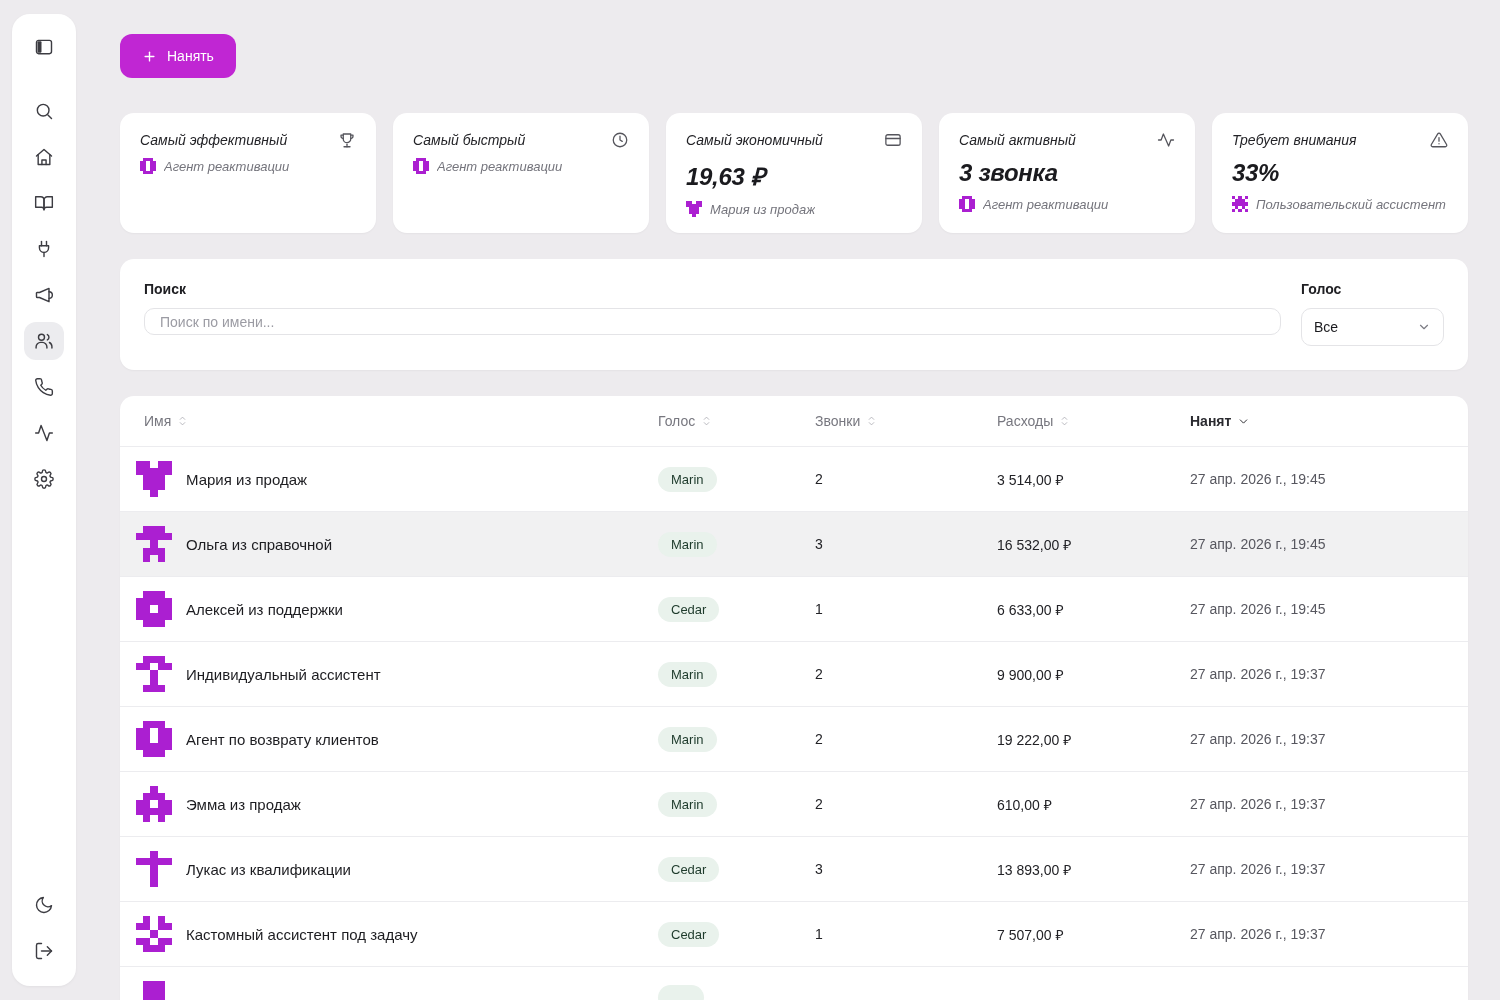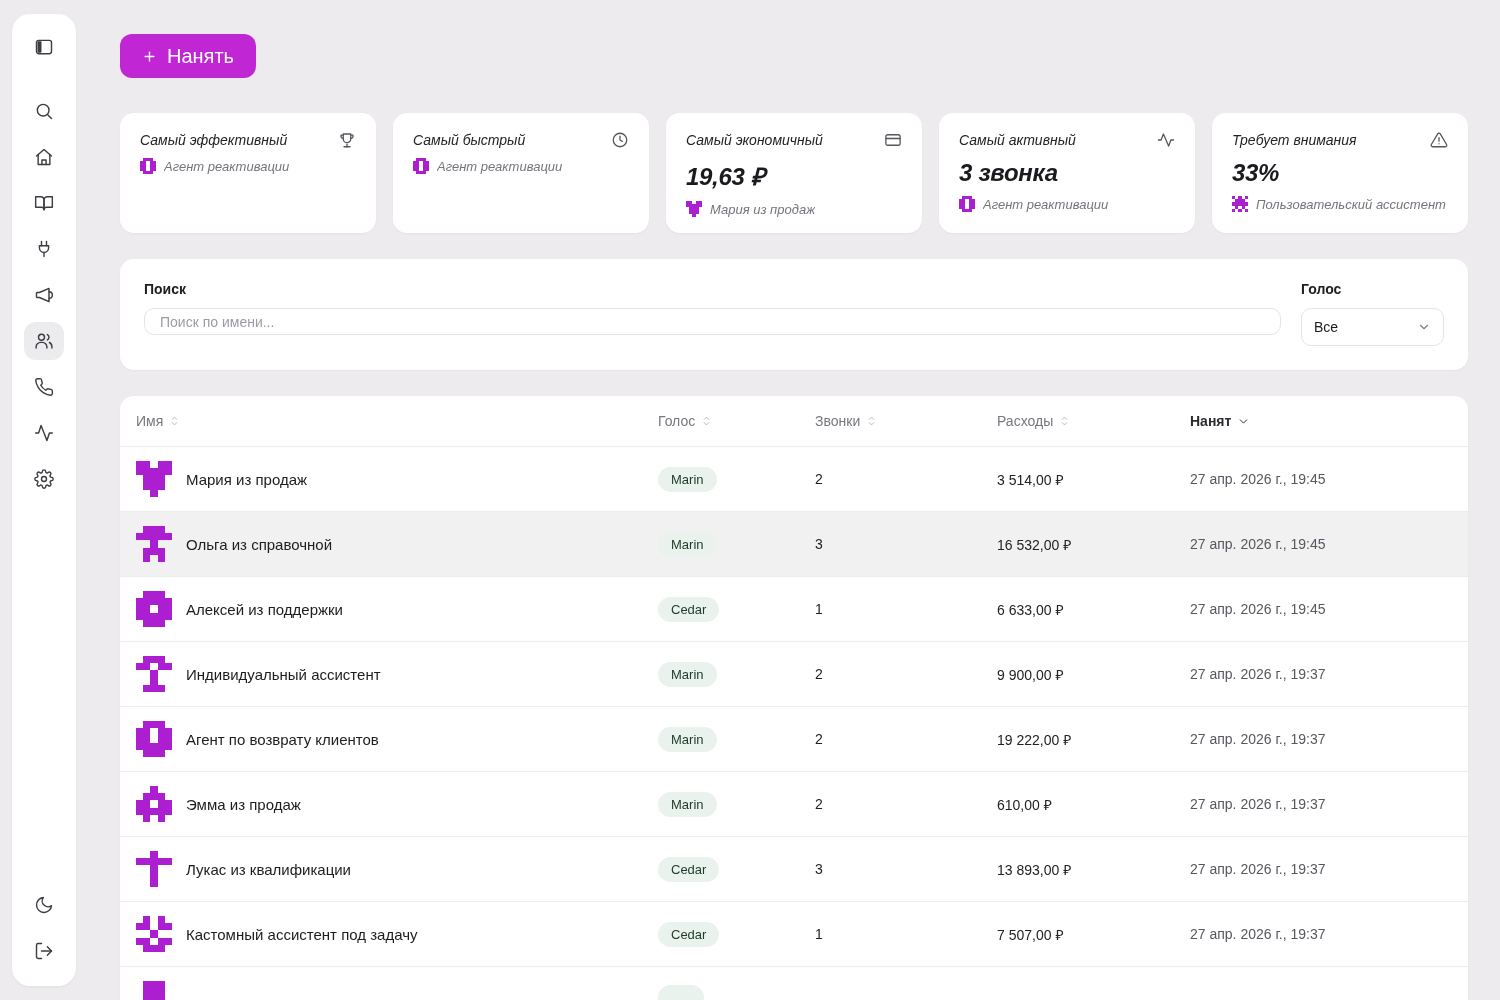--- a/index.html
+++ b/index.html
@@ -21,21 +21,21 @@
   .side-btn.active{background:#ececef;}
   .side-btn svg{width:20px;height:20px;stroke:currentColor;fill:none;stroke-width:1.7;stroke-linecap:round;stroke-linejoin:round;}
   .side-spacer{flex:1;}
 
   
   .main{margin-left:120px;margin-right:32px;padding-top:32px;}
   .page-header{display:flex;justify-content:space-between;align-items:flex-start;}
   .page-title{font-size:29px;font-weight:700;letter-spacing:-.5px;}
   .page-subtitle{font-size:15px;color:var(--muted);margin-top:7px;}
   .hire-btn{display:flex;align-items:center;gap:10px;background:var(--fuchsia);color:#fff;border:none;
-    border-radius:12px;padding:0 22px;height:44px;font-size:20px;font-family:inherit;cursor:pointer;margin-top:2px;}
+    border-radius:12px;padding:0 22px;height:44px;font-size:14px;font-family:inherit;cursor:pointer;margin-top:2px;}
   .hire-btn svg{width:15px;height:15px;stroke:#fff;stroke-width:2.2;stroke-linecap:round;}
 
   
   .stats{display:grid;grid-template-columns:repeat(5,1fr);gap:17px;margin-top:35px;font-style:italic;}
   .stat-card{background:var(--card);border-radius:14px;padding:18px 20px 16px;box-shadow:0 1px 2px rgba(0,0,0,.04);}
   .stat-top{display:flex;justify-content:space-between;align-items:center;}
   .stat-title{font-size:14px;color:#232327;}
   .stat-icon{color:#55555c;}
   .stat-icon svg{width:18px;height:18px;stroke:currentColor;fill:none;stroke-width:1.7;stroke-linecap:round;stroke-linejoin:round;}
   .stat-value{font-size:24px;font-weight:700;margin-top:10px;letter-spacing:-.3px;}
@@ -60,21 +60,21 @@
   .voice-select{height:38px;border:1px solid #e4e4e7;border-radius:10px;display:flex;align-items:center;
     justify-content:space-between;padding:0 12px;font-size:14px;cursor:pointer;background:#fff;}
   .voice-select svg{width:14px;height:14px;stroke:#7c7c84;fill:none;stroke-width:2;stroke-linecap:round;stroke-linejoin:round;}
 
   
   .table-card{background:var(--card);border-radius:14px;margin-top:26px;overflow:hidden;
     box-shadow:0 1px 2px rgba(0,0,0,.04);min-height:620px;}
   .thead,.trow{display:grid;grid-template-columns:538px 157px 182px 193px 1fr;align-items:center;}
   .thead{height:50px;font-size:14px;color:#77777f;}
   .th{display:flex;align-items:center;gap:6px;cursor:pointer;}
-  .th:first-child{padding-left:16px;}
+  .th:first-child{padding-left:16px;margin-left:8px;}
   .sort-ic svg{width:11px;height:14px;stroke:#ababb2;fill:none;stroke-width:1.8;stroke-linecap:round;stroke-linejoin:round;}
   .th.sorted{color:#2b2b30;font-weight:600;}
   .th.sorted svg{width:13px;height:13px;stroke:#2b2b30;}
   .trow{height:65px;border-top:1px solid #ececef;cursor:pointer;}
   .trow.hl{background:var(--hl);}
   .cell{font-size:14px;color:#222226;}
   .name-cell{display:flex;align-items:center;gap:14px;padding-left:16px;}
   .rname{font-size:15px;color:#1d1d21;}
   .badge{display:inline-block;background:var(--badge-bg);color:var(--badge-tx);font-size:13px;
     padding:5px 13px;border-radius:999px;min-width:46px;min-height:25px;text-align:center;}

